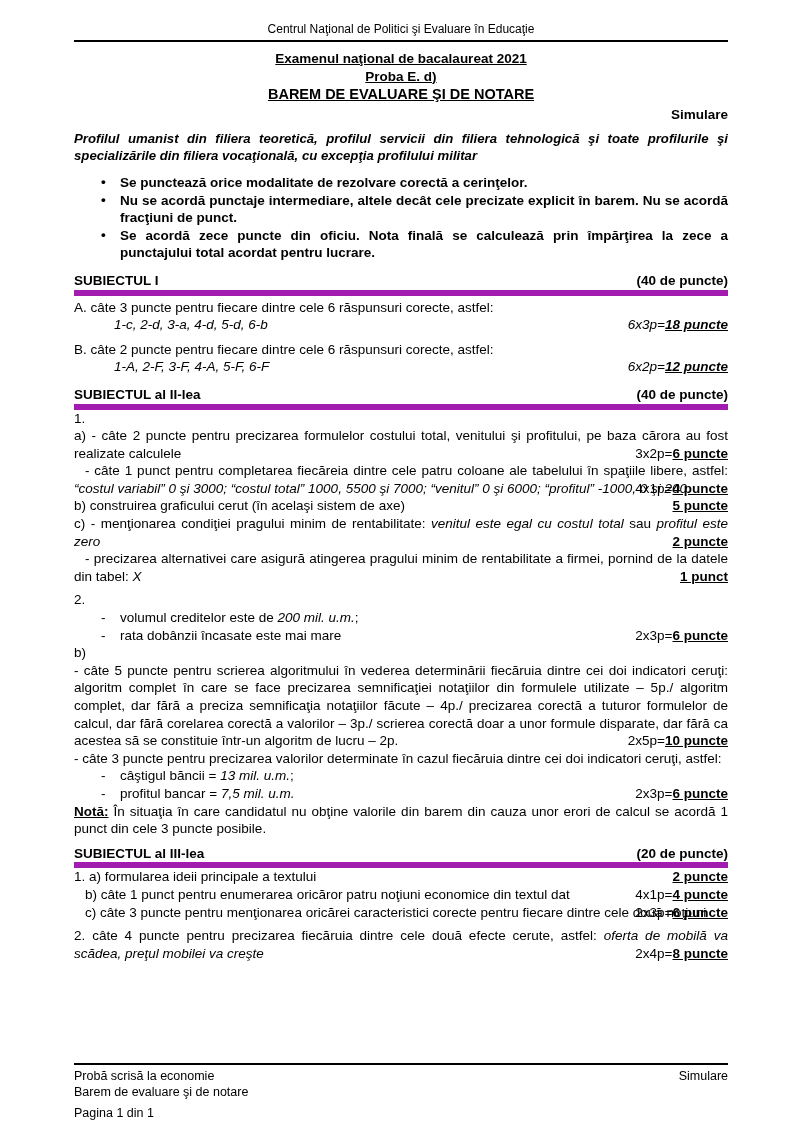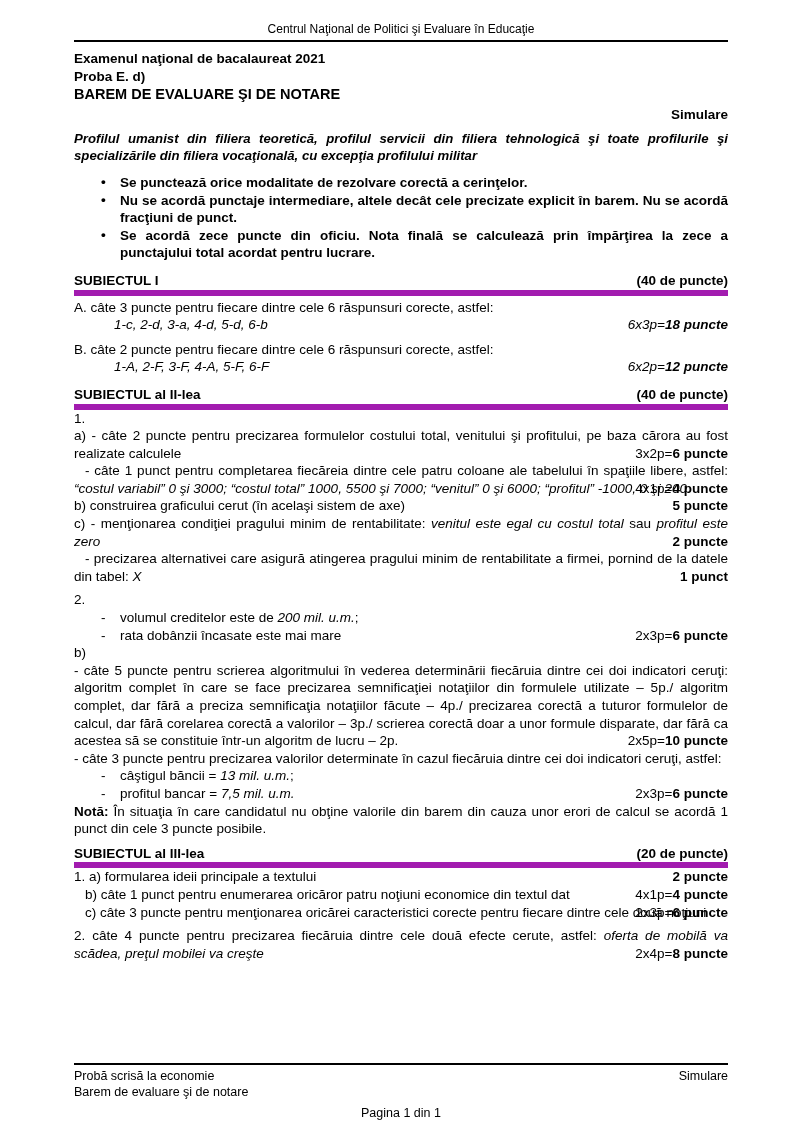--- a/index.html
+++ b/index.html
@@ -9,51 +9,51 @@
     background:#fff; color:#000;
     font-family:"Liberation Sans","DejaVu Sans",sans-serif;
     font-size:13.5px; line-height:17.6px;
     overflow:hidden;
   }
   .content { padding:22px 72px 0 74px; }
 
   .org { text-align:center; font-size:12px; line-height:15px; }
   .hdr-rule { border-bottom:2px solid #000; margin-top:3px; }
 
-  .tc { font-weight:bold; }
+  .tc { text-align:center; font-weight:bold;text-decoration:underline; }
   .t-exam { margin-top:8px; }
   .t-discipline { margin-top:6px; }
   .t-barem { font-size:14.5px; line-height:19px; }
   .t-sim { text-align:right; font-weight:bold; margin-top:2px; }
 
   .intro { font-weight:bold; font-style:italic; text-align:justify; margin-top:6px; font-size:13.2px; }
 
   .rules { margin-top:9px; font-weight:bold; text-align:justify; list-style:none; }
   .rule { position:relative; padding-left:46px; }
   .blt { position:absolute; left:27px; top:-1px; }
 
   .sec { display:flex; justify-content:space-between; font-weight:bold;
          border-bottom:6px solid #a21caf; margin-top:10px; }
 
   .item { position:relative; text-align:justify; }
   .pts { position:absolute; right:0; bottom:0; white-space:nowrap; }
-  .b { font-weight:bold; }
+  .b { font-weight:bold;text-decoration:underline; }
   .i { font-style:italic; }
   .ans { padding-left:40px; font-style:italic; }
   .dash { padding-left:46px; }
   .dmark { position:absolute; left:27px; font-style:normal; }
   .tind { text-indent:11px; }
   .mt3 { margin-top:3px; }
   .mt6 { margin-top:6px; } .mt8 { margin-top:7px; }
 
   .footer { position:absolute; left:74px; right:72px; top:1063px;
             border-top:2px solid #000; padding-top:3px;
             font-size:12.5px; line-height:16px; }
   .frow { display:flex; justify-content:space-between; align-items:flex-start; }
-  .fpage { text-align:center; margin-top:5px; }
+  .fpage { text-align:left; margin-top:5px; }
 </style>
 </head>
 <body>
 
 <div class="content">
 
   <div class="org">Centrul Naţional de Politici şi Evaluare în Educaţie</div>
   <div class="hdr-rule"></div>
 
   <div class="tc t-exam">Examenul naţional de bacalaureat 2021</div>

